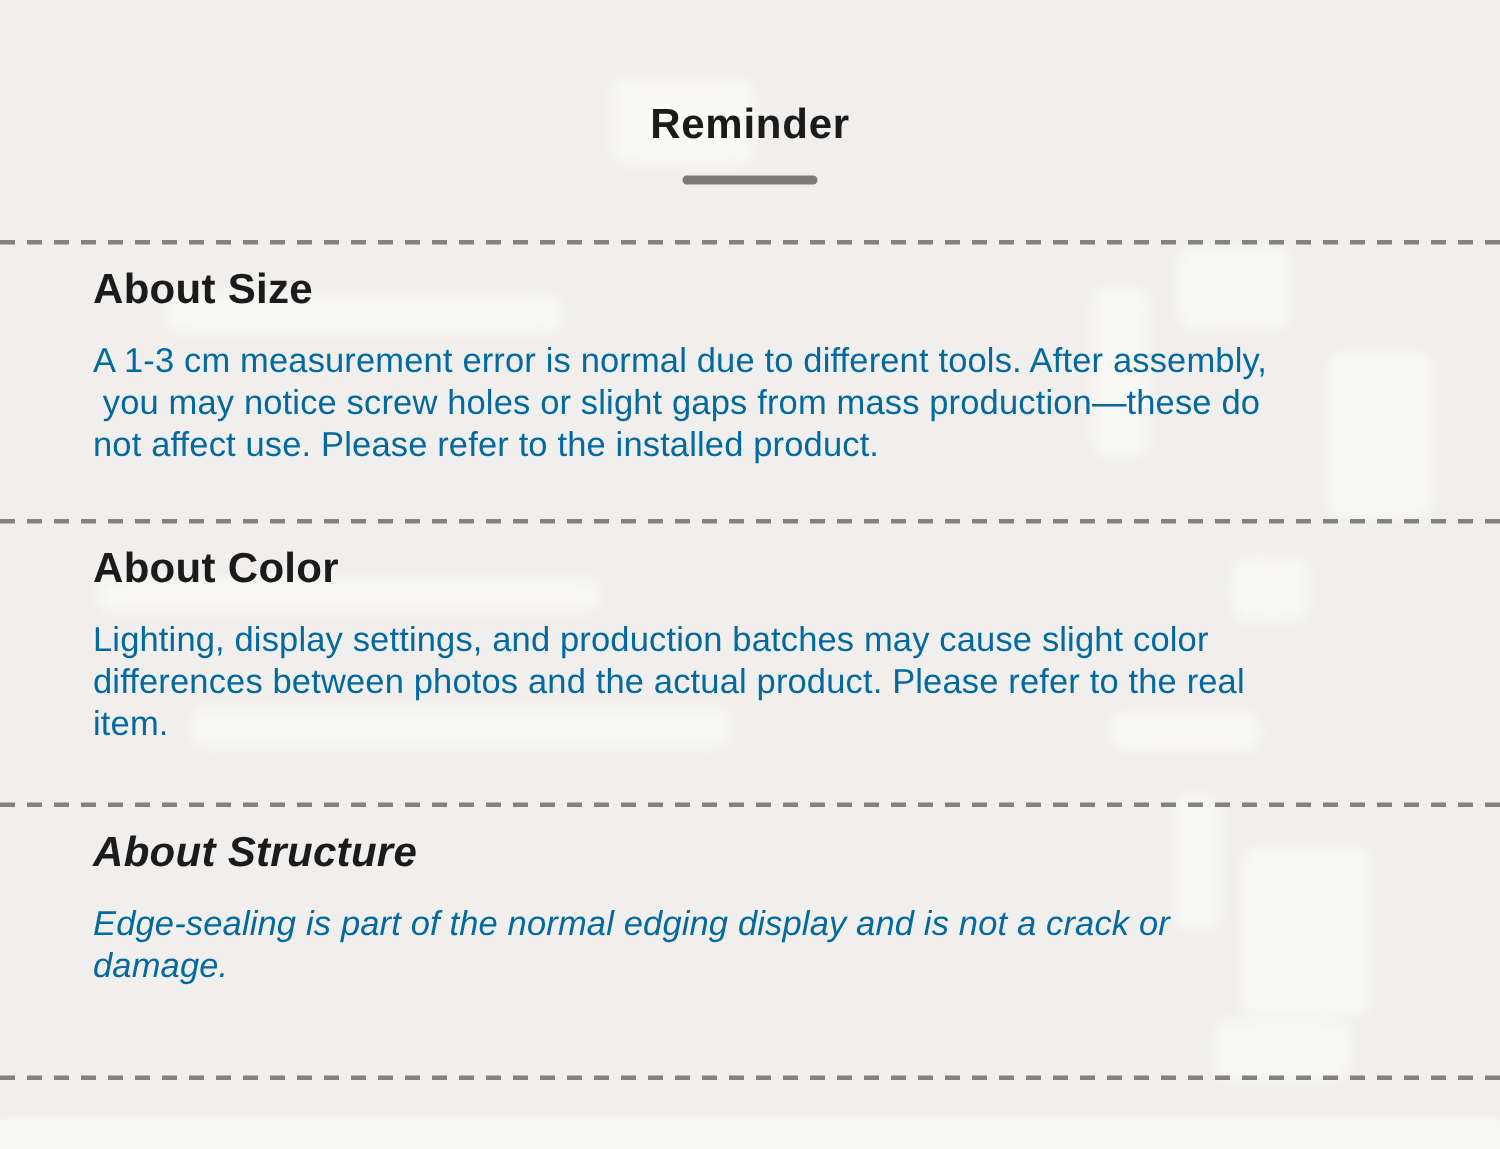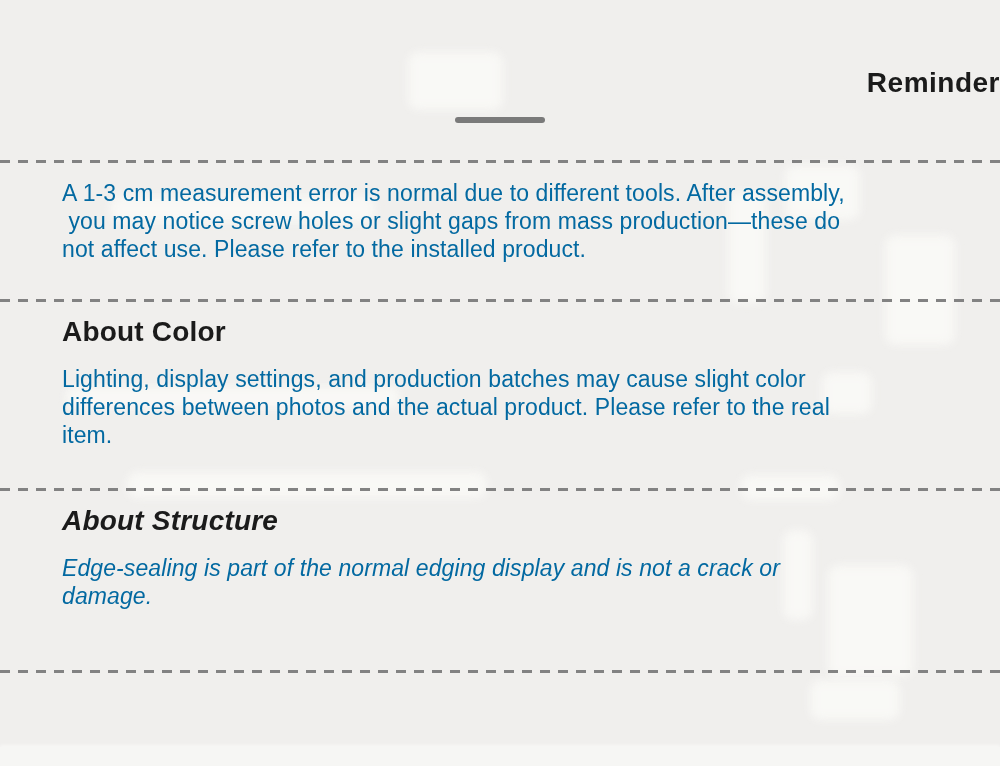--- a/index.html
+++ b/index.html
@@ -24,21 +24,20 @@
 
   .page { position: relative; }
 
   .header { text-align: center; padding-top: 66px; }
   .page-title {
     font-size: 28px;
     line-height: 34px;
     font-weight: bold;
     color: #1b1b1b;
     letter-spacing: 0.5px;
-    text-align: right;
   }
   .title-underline {
     width: 90px;
     height: 6px;
     background: #7a7a7a;
     border-radius: 3px;
     margin: 17px auto 0 auto;
   }
 
   .divider {
@@ -98,20 +97,21 @@
 <div class="page">
 
   <div class="header">
     <div class="page-title">Reminder</div>
     <div class="title-underline"></div>
   </div>
 
   <div class="divider first"></div>
 
   <div class="section sec-1">
+    <h2>About Size</h2>
     <p>A 1-3 cm measurement error is normal due to different tools. After assembly,
  you may notice screw holes or slight gaps from mass production—these do
 not affect use. Please refer to the installed product.</p>
   </div>
 
   <div class="divider"></div>
 
   <div class="section sec-2">
     <h2>About Color</h2>
     <p>Lighting, display settings, and production batches may cause slight color

